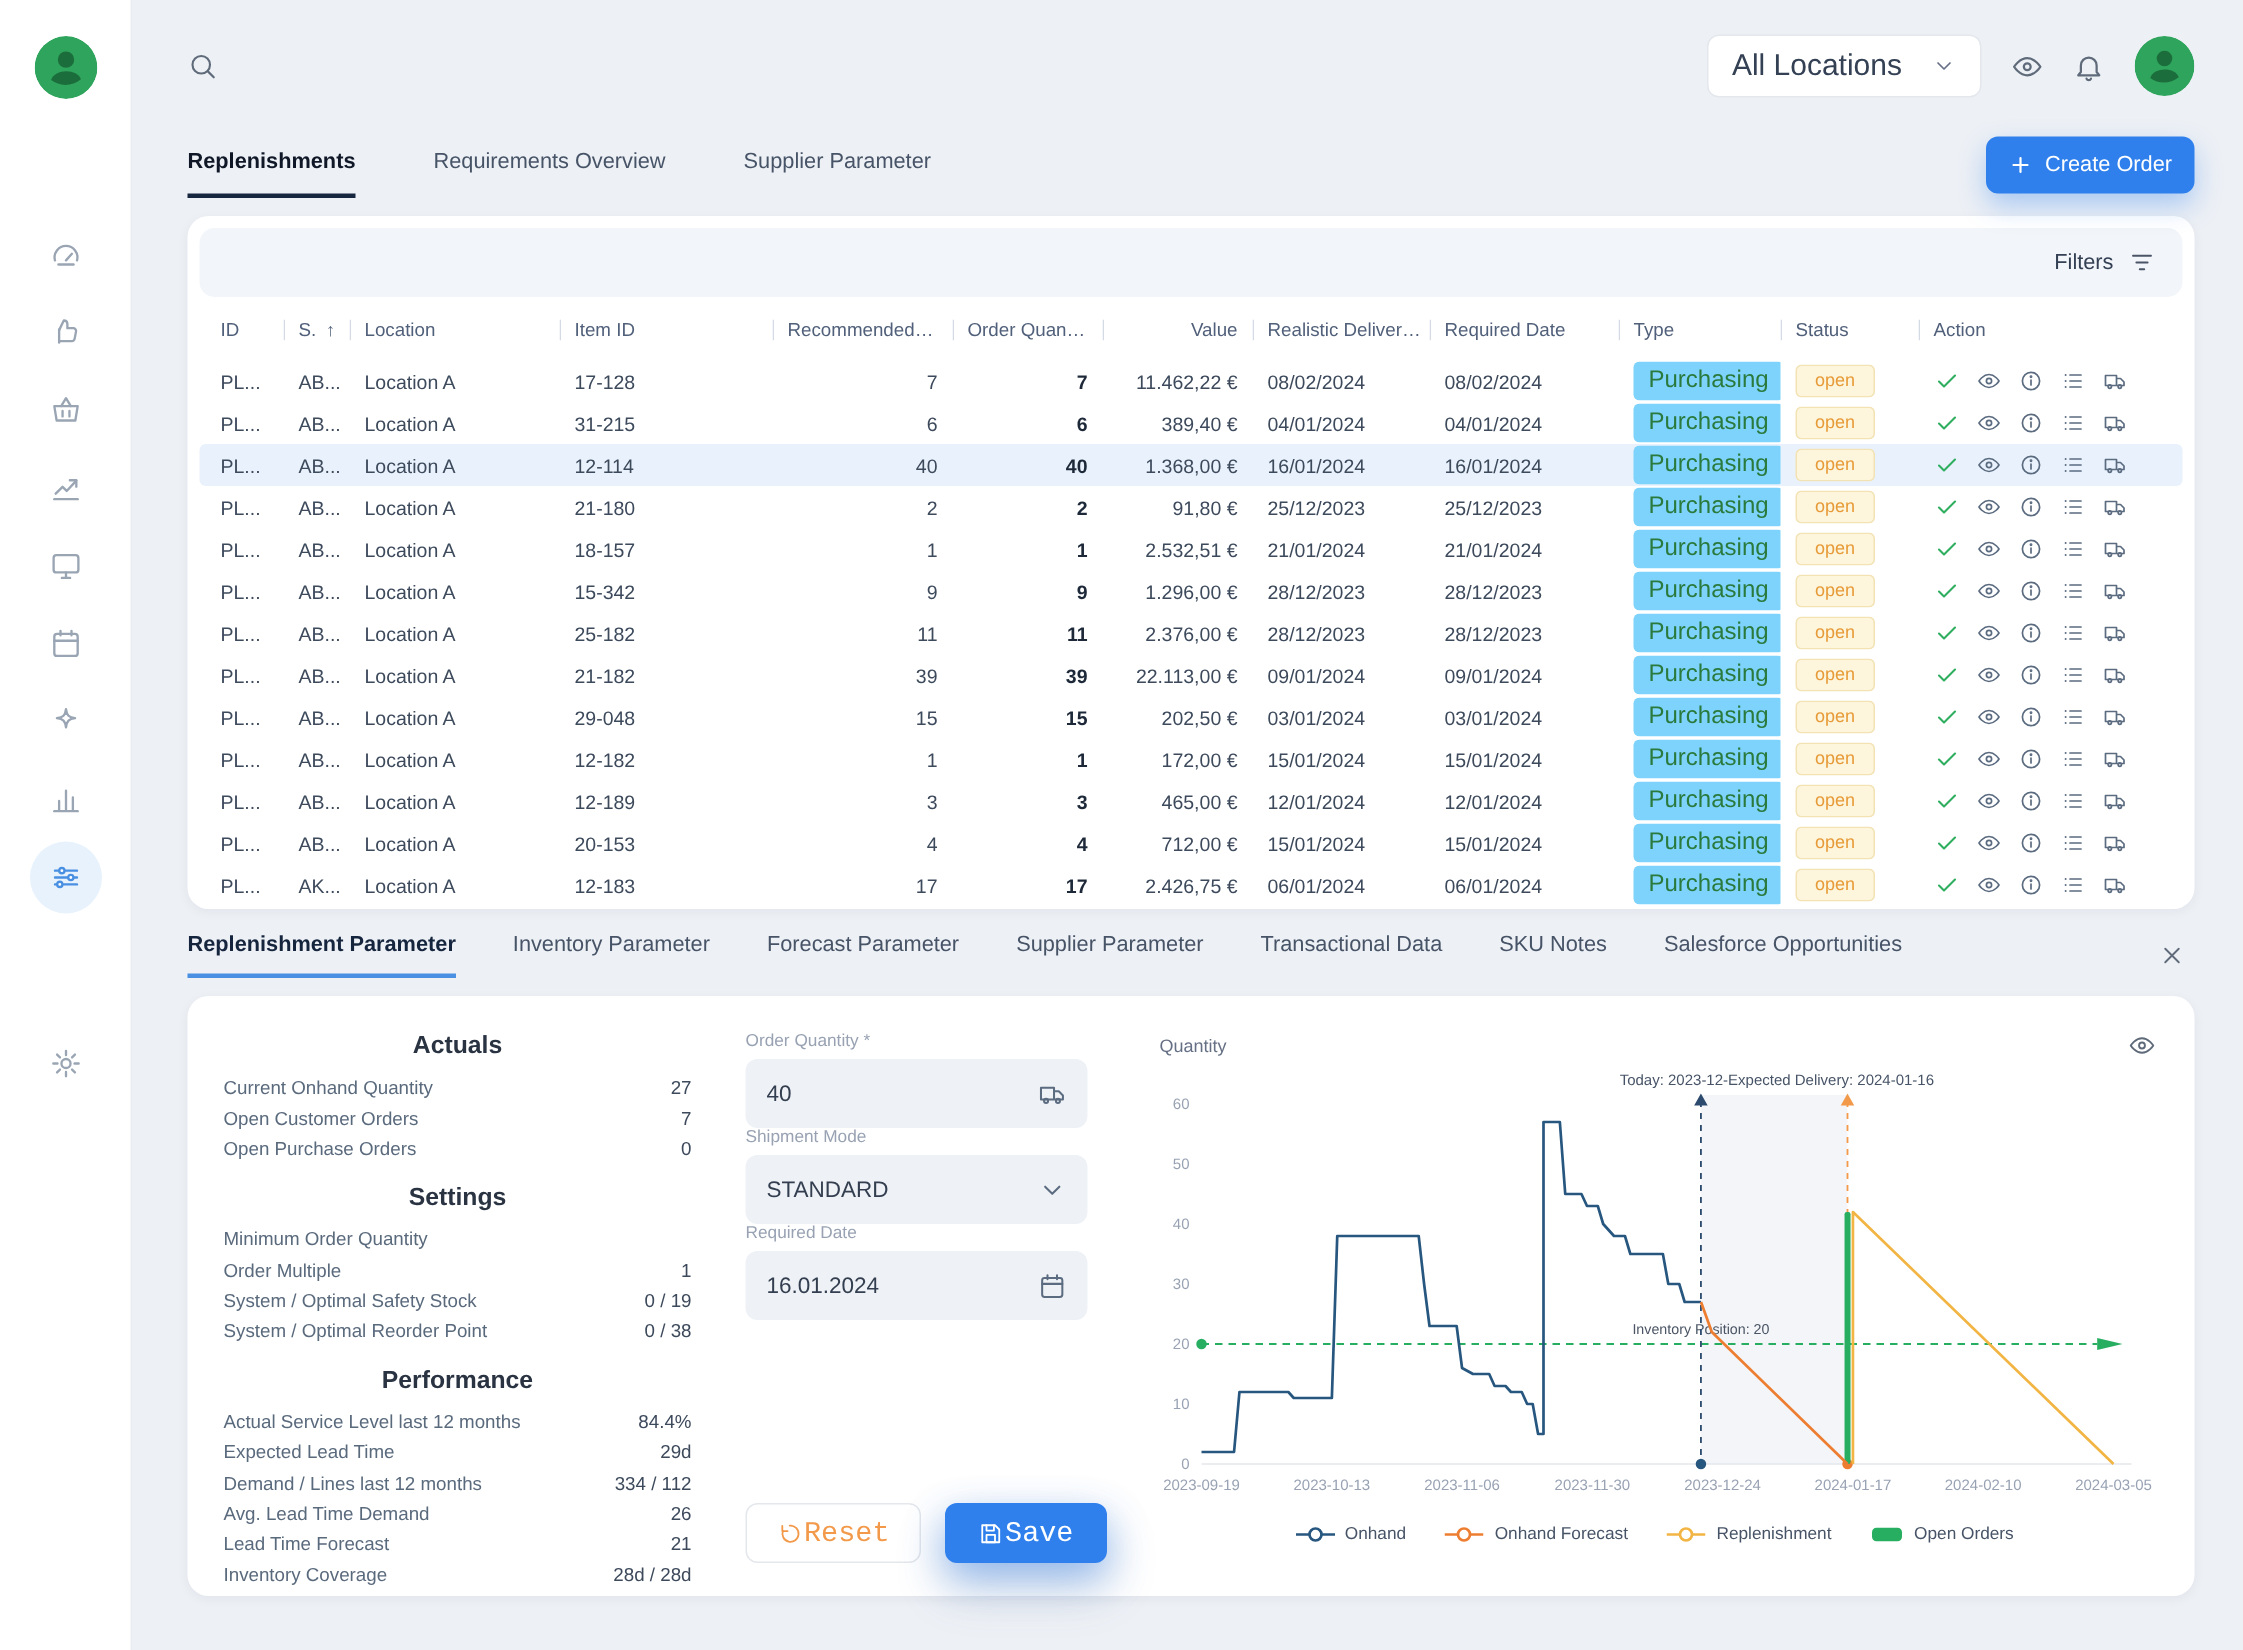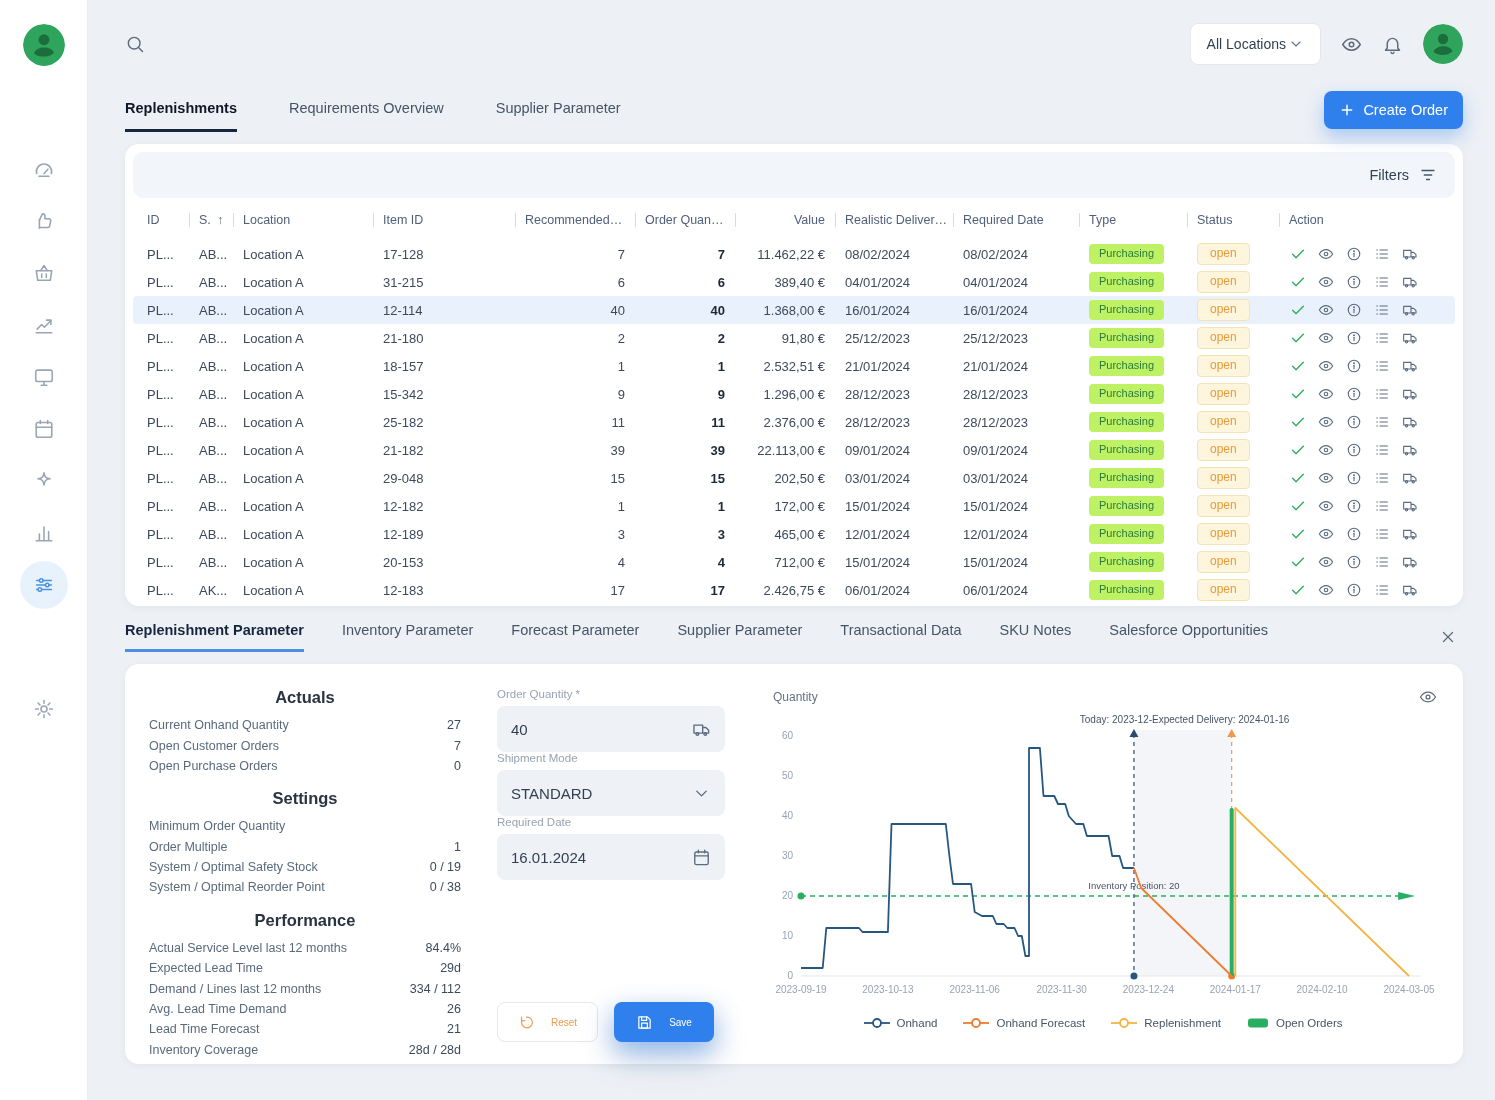--- a/index.html
+++ b/index.html
@@ -35,22 +35,22 @@
 
   
   .main { flex:1; padding:0 37px; position:relative; }
 
   .topbar { height:88px; display:flex; align-items:center; }
   .search-btn { color:#5f6b7a; cursor:pointer; }
   .search-btn svg { width:20px; height:20px; }
   .topbar-right { margin-left:auto; display:flex; align-items:center; gap:20px; }
   .loc-select {
     background:#fff; border:1px solid #e4e7ec; border-radius:8px; height:42px;
-    padding:0 16px; display:flex; align-items:center; gap:2px; cursor:pointer;
-    font-size:14px; color:#344054;
+    padding:0 16px; display:flex; align-items:center; gap:20px; cursor:pointer;
+    font-size:20px; color:#344054;
   }
   .loc-select .icn svg { width:16px; height:16px; color:#667085; }
   .top-icon { color:#5f6b7a; cursor:pointer; }
   .top-icon svg { width:21px; height:21px; }
   .avatar { width:40px; height:40px; border-radius:50%; overflow:hidden; cursor:pointer; }
 
   
   .tabs-row { display:flex; align-items:center; height:44px; }
   .tabs-group { display:flex; gap:52px; align-self:flex-end; }
   .tab { font-size:14.5px; color:#475467; padding-bottom:13px; cursor:pointer; border-bottom:3px solid transparent; white-space:nowrap; }
@@ -87,21 +87,21 @@
   .hcell.num { text-align:right; padding-right:10px; }
   .hcell.action { text-align:left; }
   .sorticon { color:#51607a; font-size:12px; margin-left:3px; }
 
   .trow { height:28px; font-size:13px; color:#3d4a5c; cursor:pointer; border-radius:4px; }
   .trow.selected { background:#e9f2fc; }
   .cell { padding-left:10px; white-space:nowrap; overflow:hidden; text-overflow:ellipsis; }
   .cell.num { text-align:right; padding-right:10px; font-variant-numeric:tabular-nums; }
   .cell.oq { font-weight:bold; color:#1d2939; }
   .badge-type {
-    display:inline-block; background:#bef264; color:#2b7a3d; font-size:11px;
+    display:inline-block; background:#7dd3fc; color:#2b7a3d; font-size:16px;
     padding:3px 10px; border-radius:4px; line-height:1.2;
   }
   .badge-status {
     display:inline-block; background:#fdf5dc; color:#e79b38; border:1px solid #f2e2b4;
     font-size:12px; padding:1px 12px; border-radius:4px; line-height:1.45;
   }
   .cell.action { display:flex; align-items:center; justify-content:center; gap:12px; padding-left:0; }
   .act-icon { cursor:pointer; color:#5b6b80; }
   .act-icon svg { width:16px; height:16px; }
   .act-icon.ok { color:#2fae5f; }
@@ -123,21 +123,21 @@
 
   .form-col { width:228px; margin-left:36px; flex-shrink:0; display:flex; flex-direction:column; }
   .field { }
   .field-label { font-size:11.5px; color:#98a2b3; margin-bottom:6px; }
   .field-box {
     background:#eef1f5; border-radius:8px; height:46px; display:flex; align-items:center;
     justify-content:space-between; padding:0 14px; font-size:15px; color:#333f50; cursor:pointer;
   }
   .field-box .icn svg { width:19px; height:19px; color:#5b6b80; }
   .btn-row { margin-top:auto; display:flex; gap:16px; }
-  .btn { height:40px; border-radius:8px; font-size:10px; display:flex; align-items:center; gap:16px; cursor:pointer; font-family:Liberation Sans, sans-serif; }
+  .btn { height:40px; border-radius:8px; font-size:19px; display:flex; align-items:center; gap:1px; cursor:pointer; font-family:Liberation Mono, monospace; }
   .btn .icn svg { width:17px; height:17px; }
   .btn-reset { padding:0 20px; background:#fff; border:1px solid #e4e7ec; color:#f2994a; }
   .btn-save {
     padding:0 22px; background:#2f80ed; border:none; color:#fff;
     box-shadow:0 10px 26px rgba(47,128,237,.45), 0 16px 34px rgba(100,116,139,.22);
   }
 
   .chart-col { flex:1; margin-left:42px; min-width:0; }
   .chart-head { display:flex; align-items:center; justify-content:space-between; padding:0 2px 0 6px; }
   .chart-ylabel { font-size:12px; color:#667085; }

